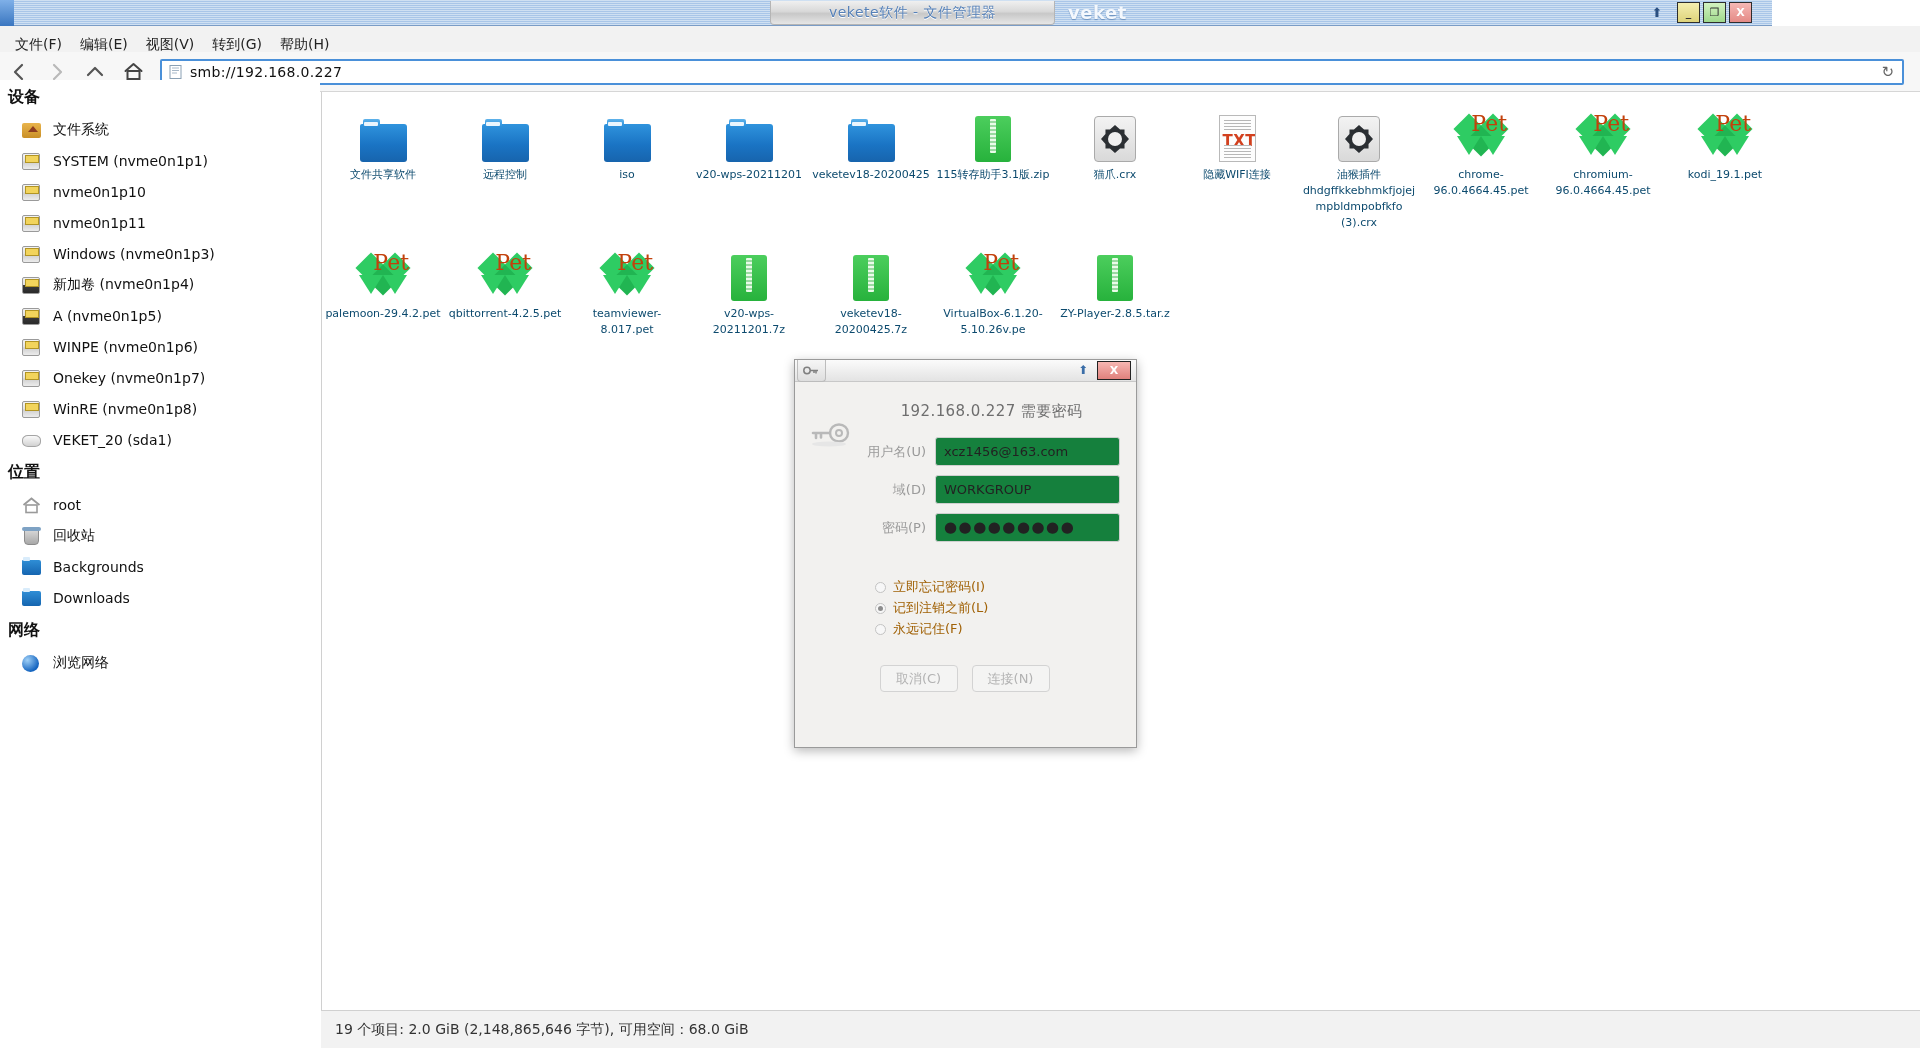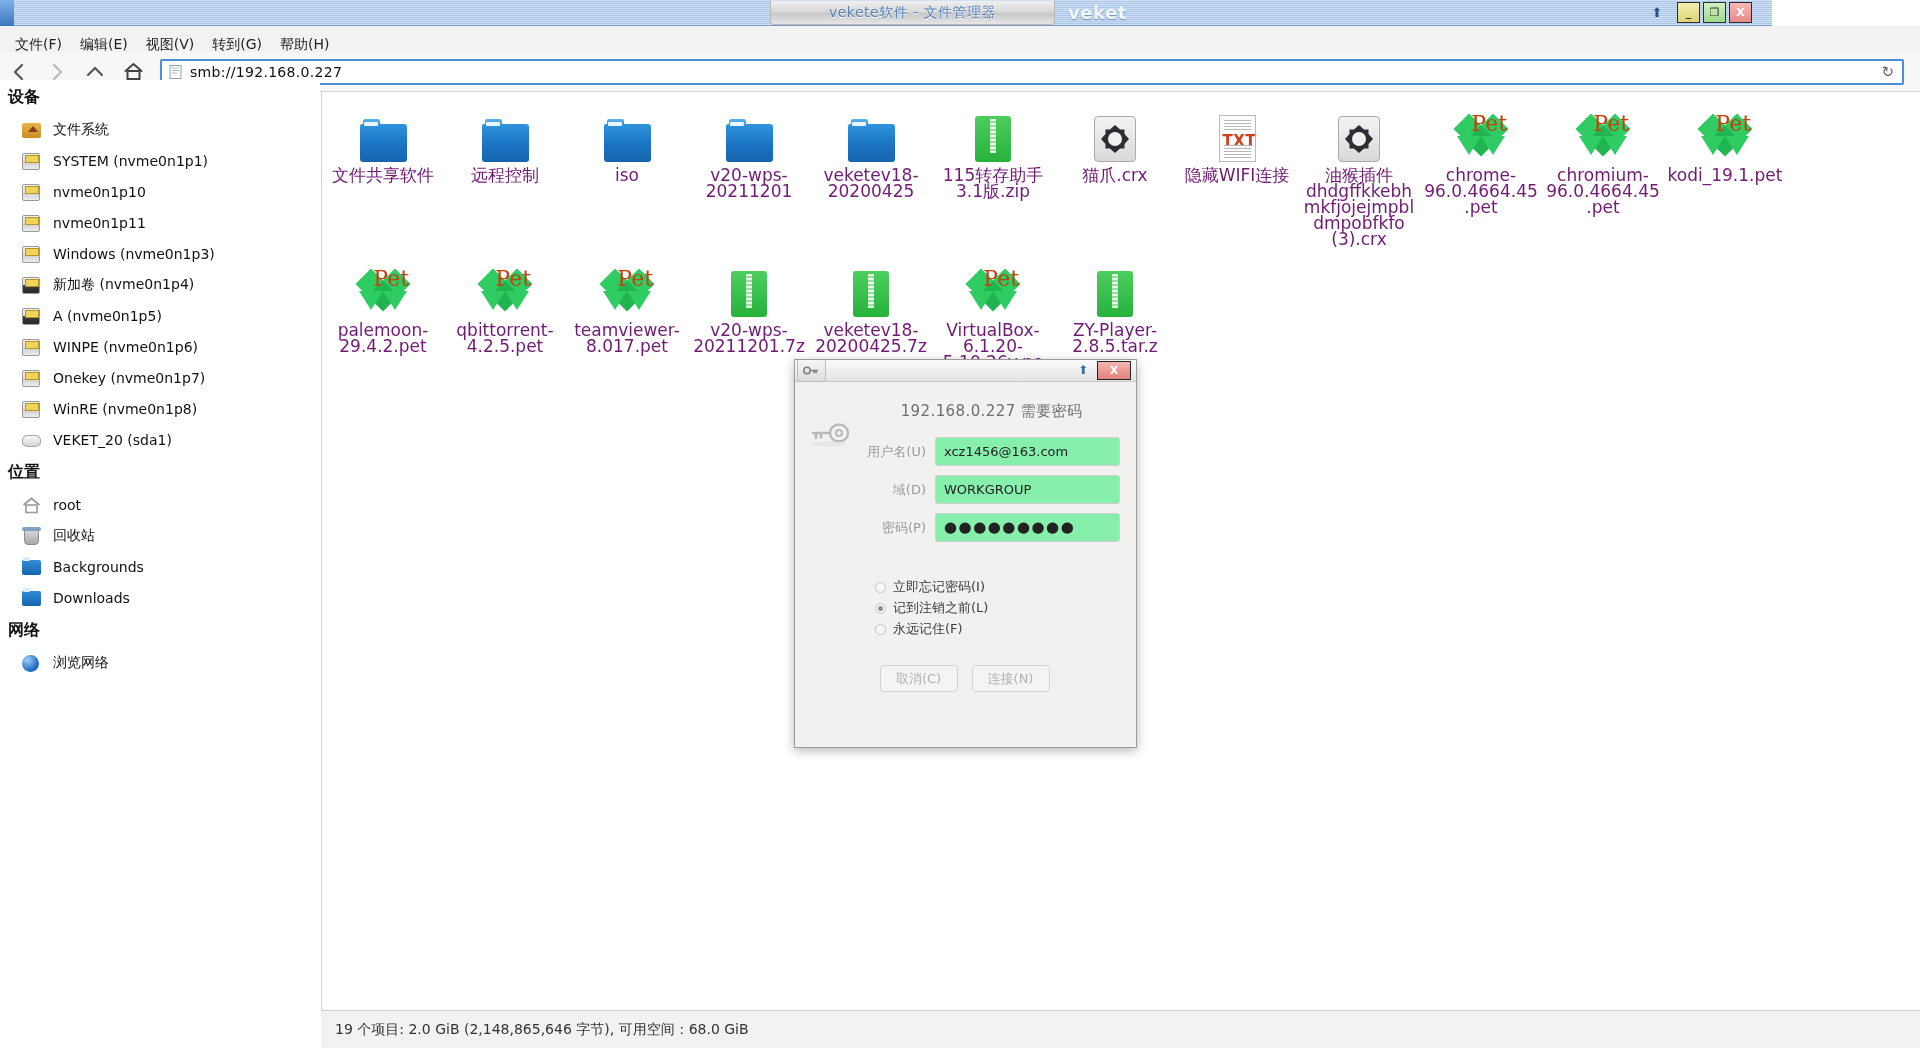--- a/index.html
+++ b/index.html
@@ -158,21 +158,21 @@
     background:#fff; border-left:1px solid #d0d0d0;
   }
   .row{ display:flex; }
   .cell{
     width:122px; margin:0 0px; padding-top:14px;
     display:flex; flex-direction:column; align-items:center;
     cursor:default;
   }
   .cell .glyph{ height:56px; display:flex; align-items:flex-end; justify-content:center; }
   .cell .cap{
-    text-align:center; font-size:17px; line-height:16px; color:#701a75;
+    text-align:center; font-size:11px; line-height:16px; color:#0c4a6e;
     width:118px; word-wrap:break-word; margin-top:5px;
   }
 
   
   .f-folder{
     width:47px;height:38px;border-radius:2px 3px 3px 3px;
     background:linear-gradient(to bottom,#2f93dd 0%, #1a74c4 55%, #1764ad 100%);
     position:relative;
   }
   .f-folder:before{
@@ -278,36 +278,36 @@
   #dlg-heading{
     text-align:center; font-size:15px; color:#6e6e6e;
     padding:6px 0 16px 0; letter-spacing:.4px;
   }
   .frow{ display:flex; align-items:center; margin-bottom:9px; }
   .flabel{
     width:72px; text-align:right; padding-right:9px;
     font-size:13px; color:#9a9a9a;
   }
   .finput{
-    flex:1; height:29px; background:#86efac; border:1px solid #cfcfcf;
+    flex:1; height:29px; background:#15803d; border:1px solid #cfcfcf;
     border-radius:3px; display:flex; align-items:center;
     padding:0 8px; font-size:13px; color:#222;
   }
   .dots{ letter-spacing:1.5px; font-size:15px; color:#222; line-height:1; }
   #radios{ padding:26px 0 0 66px; }
   .rrow{ display:flex; align-items:center; height:20px; margin-bottom:1px; }
   .radio{
     width:11px;height:11px;border-radius:50%;border:1px solid #c3c3c3;
     background:#f7f7f7;margin-right:7px;position:relative;flex:0 0 11px;
   }
   .radio.on:after{
     content:"";position:absolute;left:2px;top:2px;width:5px;height:5px;
     border-radius:50%;background:#8d8d8d;
   }
-  .rlabel{ font-size:13px; color:#404040; }
+  .rlabel{ font-size:13px; color:#a16207; }
   #dlg-buttons{
     display:flex; justify-content:center; gap:14px; margin-top:26px;
   }
   .dbtn{
     width:78px;height:27px;border:1px solid #d3d3d3;border-radius:4px;
     background:#f4f4f3;color:#b2b2b2;font-size:13px;
     display:flex;align-items:center;justify-content:center;
   }
 
   

